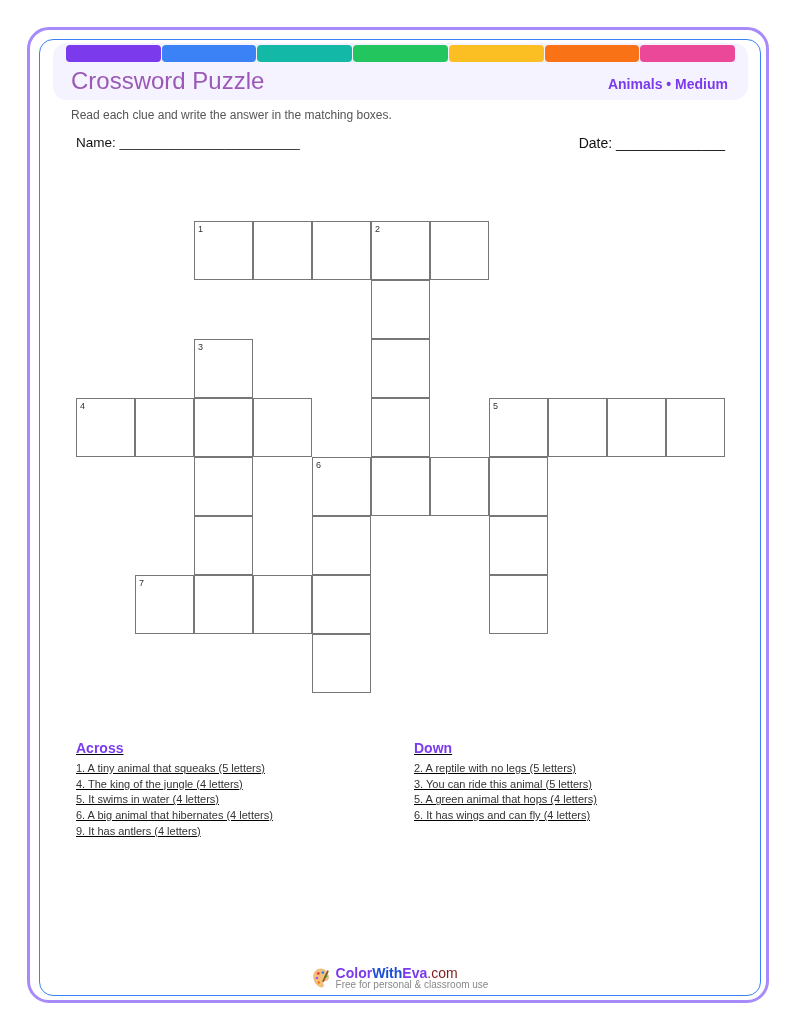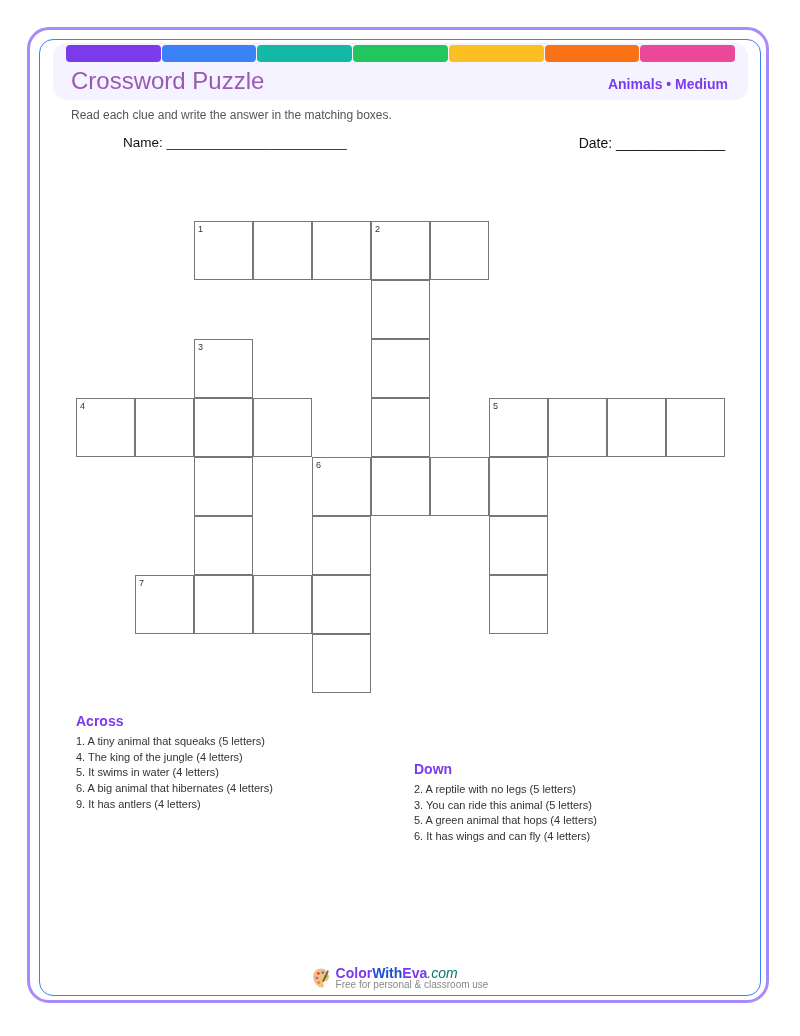--- a/index.html
+++ b/index.html
@@ -4,36 +4,36 @@
 <style>
   html, body { margin: 0; padding: 0; background: #ffffff; }
   body { width: 800px; height: 1036px; position: relative; font-family: "Liberation Sans", sans-serif; overflow: hidden; }
   .outer-frame { position: absolute; left: 27px; top: 27px; width: 742px; height: 976px; border: 3px solid #a78bfa; border-radius: 22px; box-sizing: border-box; }
   .inner-frame { position: absolute; left: 39px; top: 39px; width: 722px; height: 957px; border: 1.5px solid #3b82f6; border-radius: 14px; box-sizing: border-box; }
   .header-band { position: absolute; left: 53px; top: 43px; width: 695px; height: 57px; background: #f5f3ff; border-radius: 14px; }
   .color-bar { position: absolute; top: 45px; height: 17px; border-radius: 4px; }
   .title { position: absolute; left: 71px; top: 67px; font-size: 24px; font-weight: normal; color: #9b59b6; }
   .subtitle { position: absolute; right: 72px; top: 76px; font-size: 14px; font-weight: bold; color: #7c3aed; }
   .instructions { position: absolute; left: 71px; top: 108px; font-size: 12px; color: #555555; }
-  .name-line { position: absolute; left: 76px; top: 135px; font-size: 13.5px; color: #111111; margin-left: 47px; }
+  .name-line { position: absolute; left: 76px; top: 135px; font-size: 13.5px; color: #111111; }
   .date-line { position: absolute; right: 75px; top: 135px; font-size: 14px; color: #111111; }
   .grid { position: absolute; left: 0; top: 0; }
   .cell { position: absolute; width: 59px; height: 59px; border: 1px solid #777777; box-sizing: border-box; background: #ffffff; }
   .cell .num { position: absolute; left: 3px; top: 2px; font-size: 9px; color: #333333; }
-  .clues-col { position: absolute; top: 713px; }
+  .clues-col { position: absolute; top: 740px; text-decoration: underline; }
   .clues-col h3 { margin: 0 0 5px 0; font-size: 14px; font-weight: bold; color: #7c3aed; }
   .clues-col .clue { font-size: 11px; color: #333333; line-height: 15.7px; }
   .footer { position: absolute; left: 0; width: 800px; top: 966px; text-align: center; }
   .footer-inner { display: inline-flex; align-items: center; gap: 6px; }
   .palette { width: 18px; height: 20px; }
   .brand { font-size: 14px; font-weight: bold; line-height: 14px; text-align: left; }
   .brand .b1 { color: #7c3aed; }
   .brand .b2 { color: #1d4ed8; }
   .brand .b3 { color: #7c3aed; }
-  .brand .b4 { color: #0f766e; font-weight: normal; font-style: italic; }
+  .brand .b4 { color: #7f1d1d; font-weight: normal; }
   .tagline { font-size: 10px; color: #888888; text-align: left; line-height: 9px; }
 </style>
 </head>
 <body>
 
 <div class="outer-frame"></div>
 <div class="inner-frame"></div>
 
 <div class="header-band"></div>
 <div id="color-bars">
@@ -103,21 +103,21 @@
 
 <div class="clues-col" style="left:76px;">
   <h3>Across</h3>
   <div class="clue">1. A tiny animal that squeaks (5 letters)</div>
   <div class="clue">4. The king of the jungle (4 letters)</div>
   <div class="clue">5. It swims in water (4 letters)</div>
   <div class="clue">6. A big animal that hibernates (4 letters)</div>
   <div class="clue">9. It has antlers (4 letters)</div>
 </div>
 
-<div class="clues-col" style="left:414px;margin-top:48px;">
+<div class="clues-col" style="left:414px;">
   <h3>Down</h3>
   <div class="clue">2. A reptile with no legs (5 letters)</div>
   <div class="clue">3. You can ride this animal (5 letters)</div>
   <div class="clue">5. A green animal that hops (4 letters)</div>
   <div class="clue">6. It has wings and can fly (4 letters)</div>
 </div>
 
 <div class="footer">
   <div class="footer-inner">
     <svg class="palette" viewBox="0 0 20 22">

